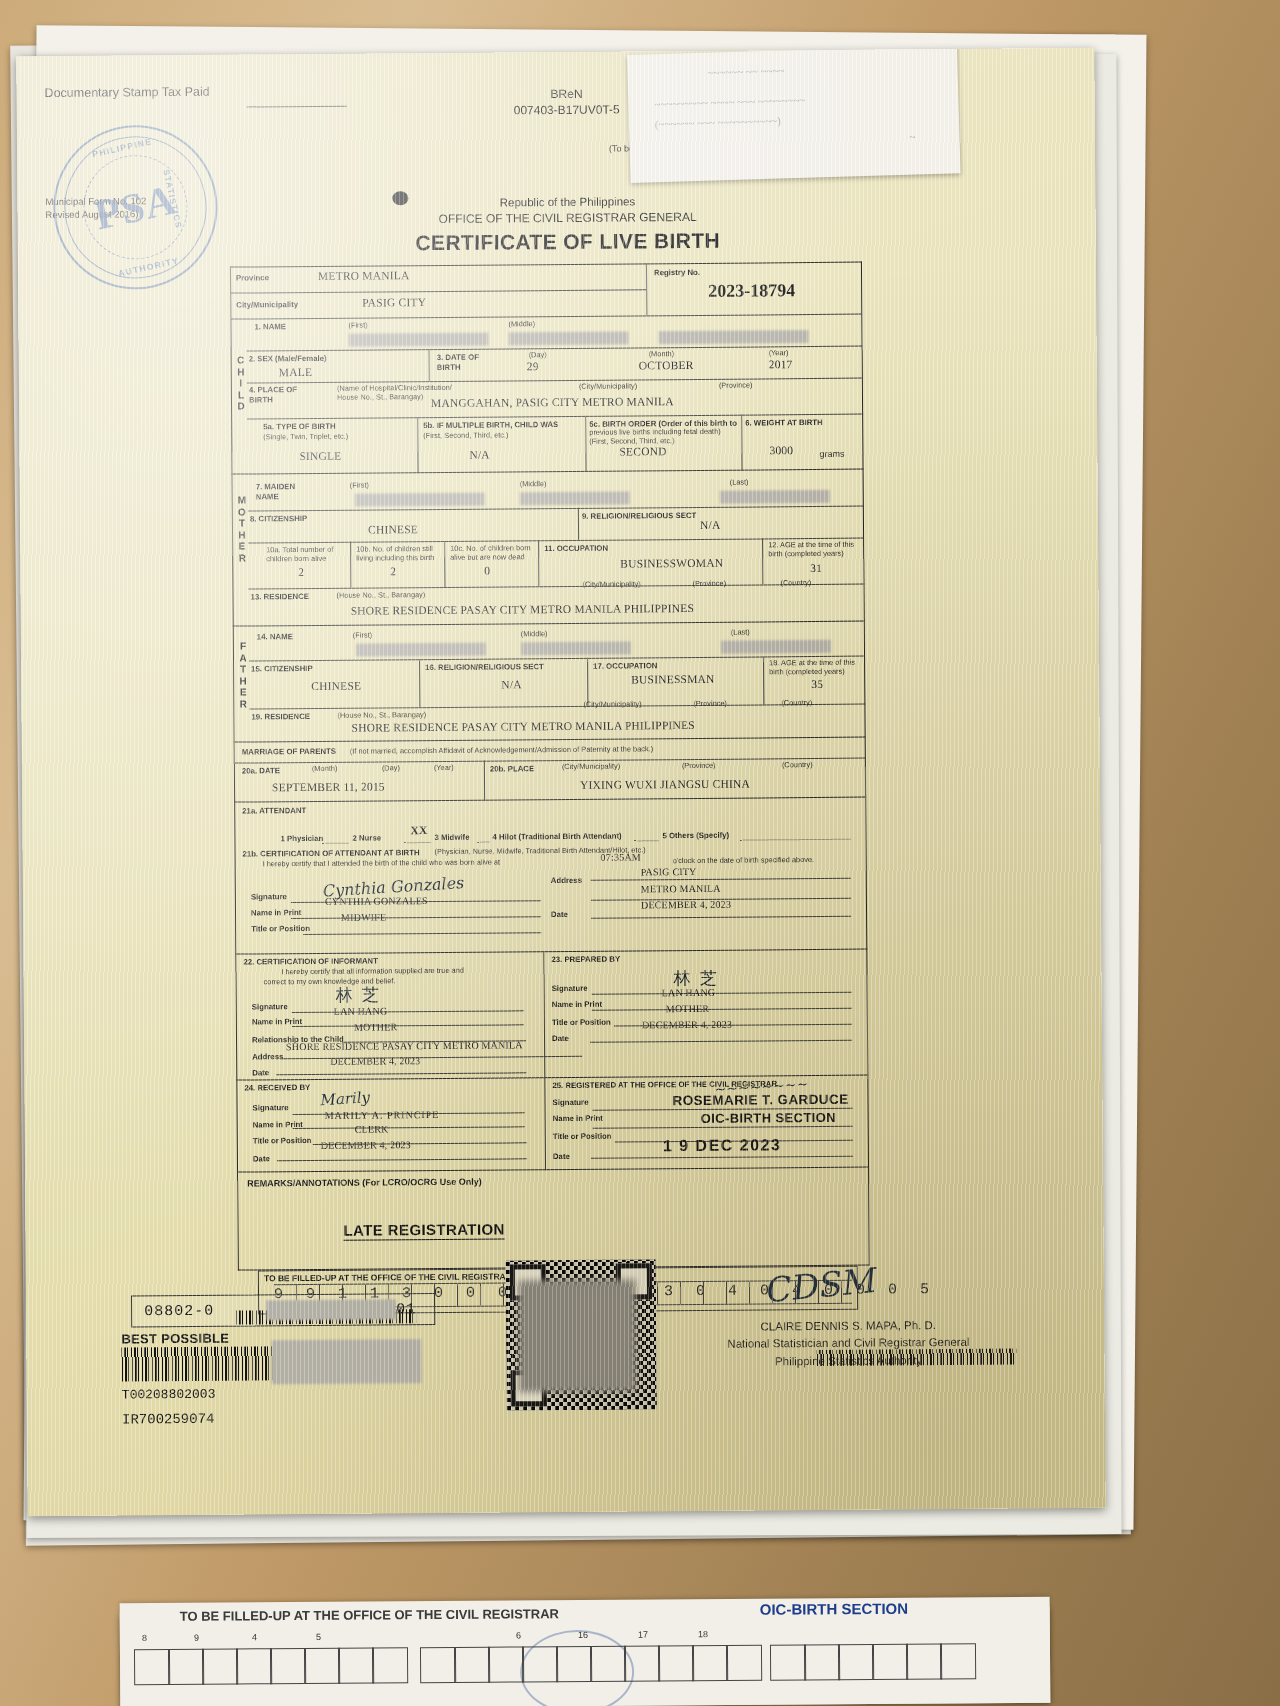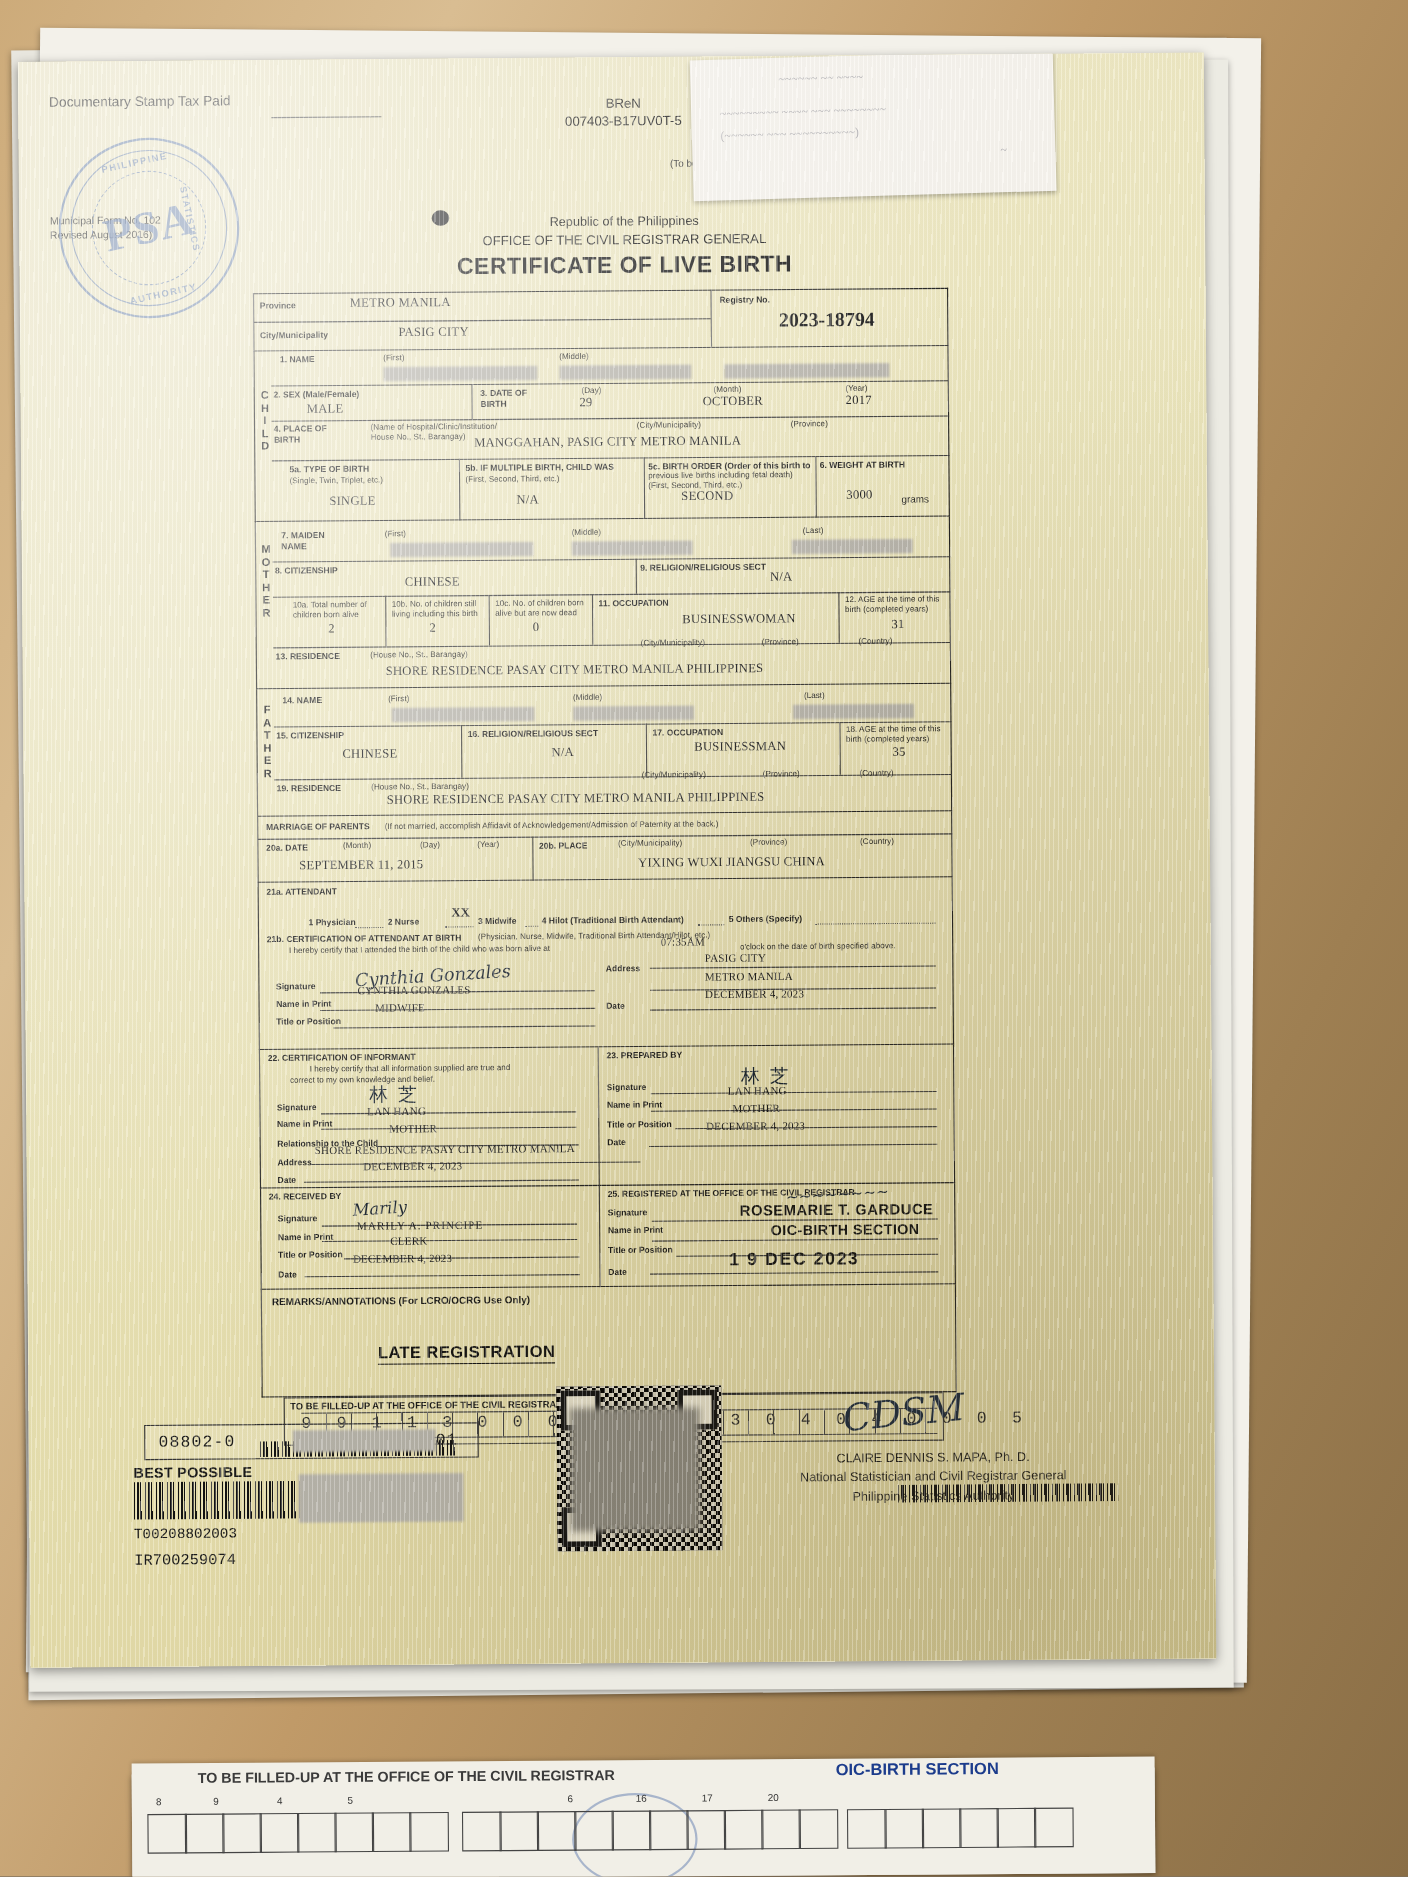--- a/index.html
+++ b/index.html
@@ -582,21 +582,21 @@
     <div id="bs-oic">OIC-BIRTH SECTION</div>
     <div id="bs-seal"></div>
 
     <div class="bs-num" style="left:22px;">8</div>
     <div class="bs-num" style="left:74px;">9</div>
     <div class="bs-num" style="left:132px;">4</div>
     <div class="bs-num" style="left:196px;">5</div>
     <div class="bs-num" style="left:396px;">6</div>
     <div class="bs-num" style="left:458px;">16</div>
     <div class="bs-num" style="left:518px;">17</div>
-    <div class="bs-num" style="left:578px;">20</div>
+    <div class="bs-num" style="left:578px;">18</div>
 
     <div class="bs-cell" style="left:14px;"></div>
       <div class="bs-cell" style="left:48px;"></div>
     <div class="bs-cell" style="left:82px;"></div>
       <div class="bs-cell" style="left:116px;"></div>
     <div class="bs-cell" style="left:150px;"></div>
       <div class="bs-cell" style="left:184px;"></div>
     <div class="bs-cell" style="left:218px;"></div>
       <div class="bs-cell" style="left:252px;"></div>
     <div class="bs-cell" style="left:300px;"></div>

